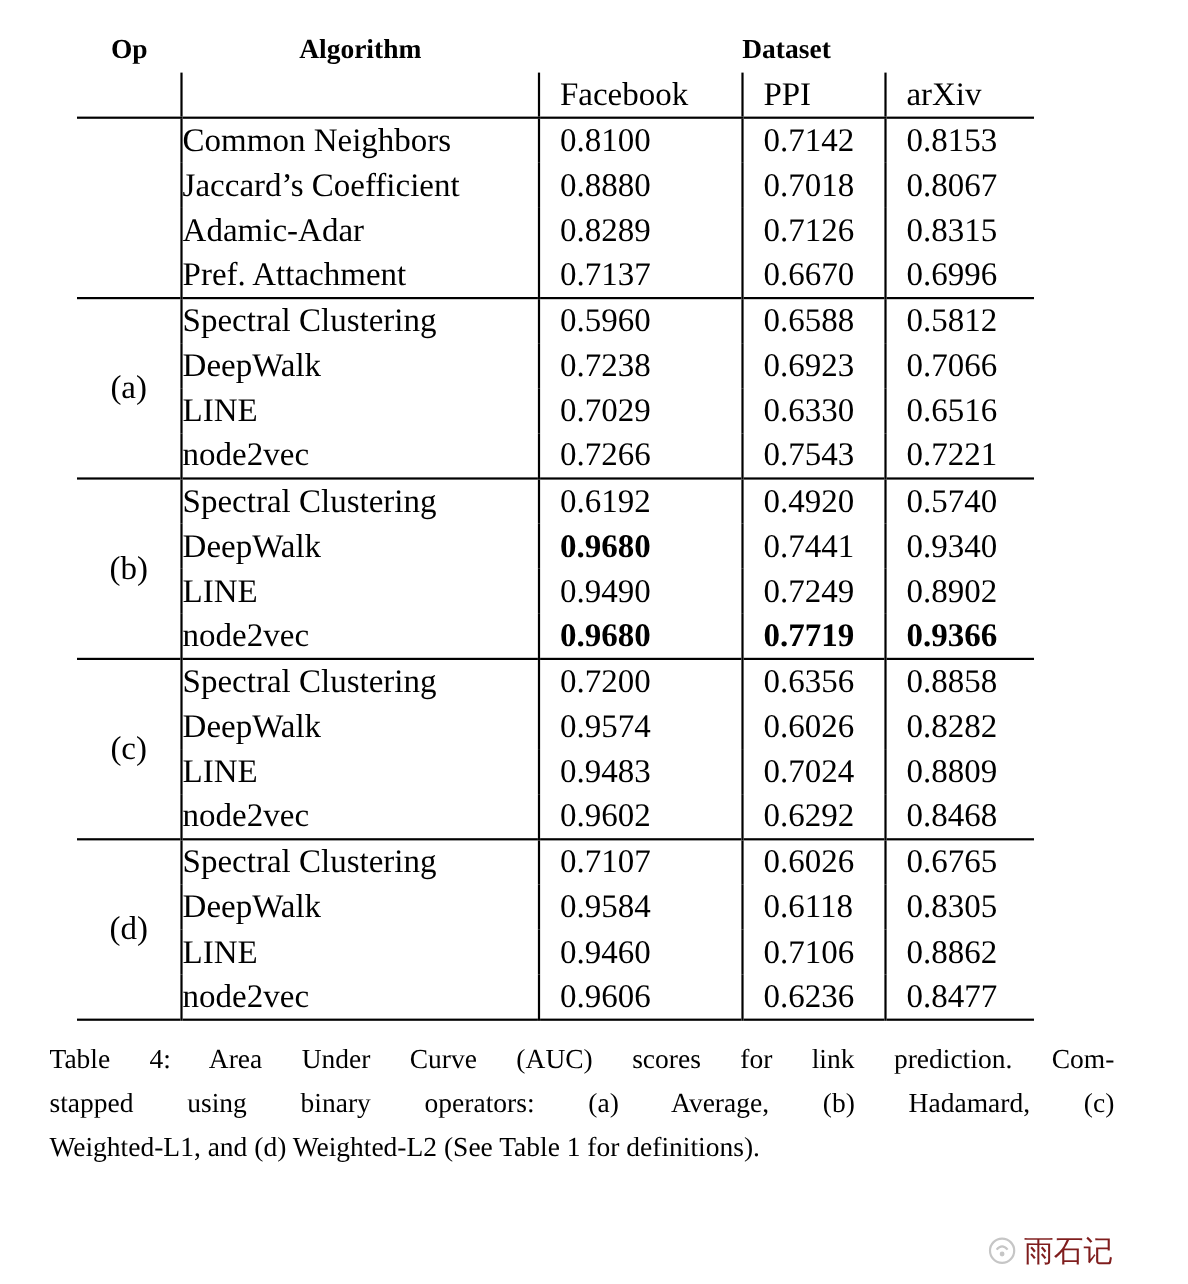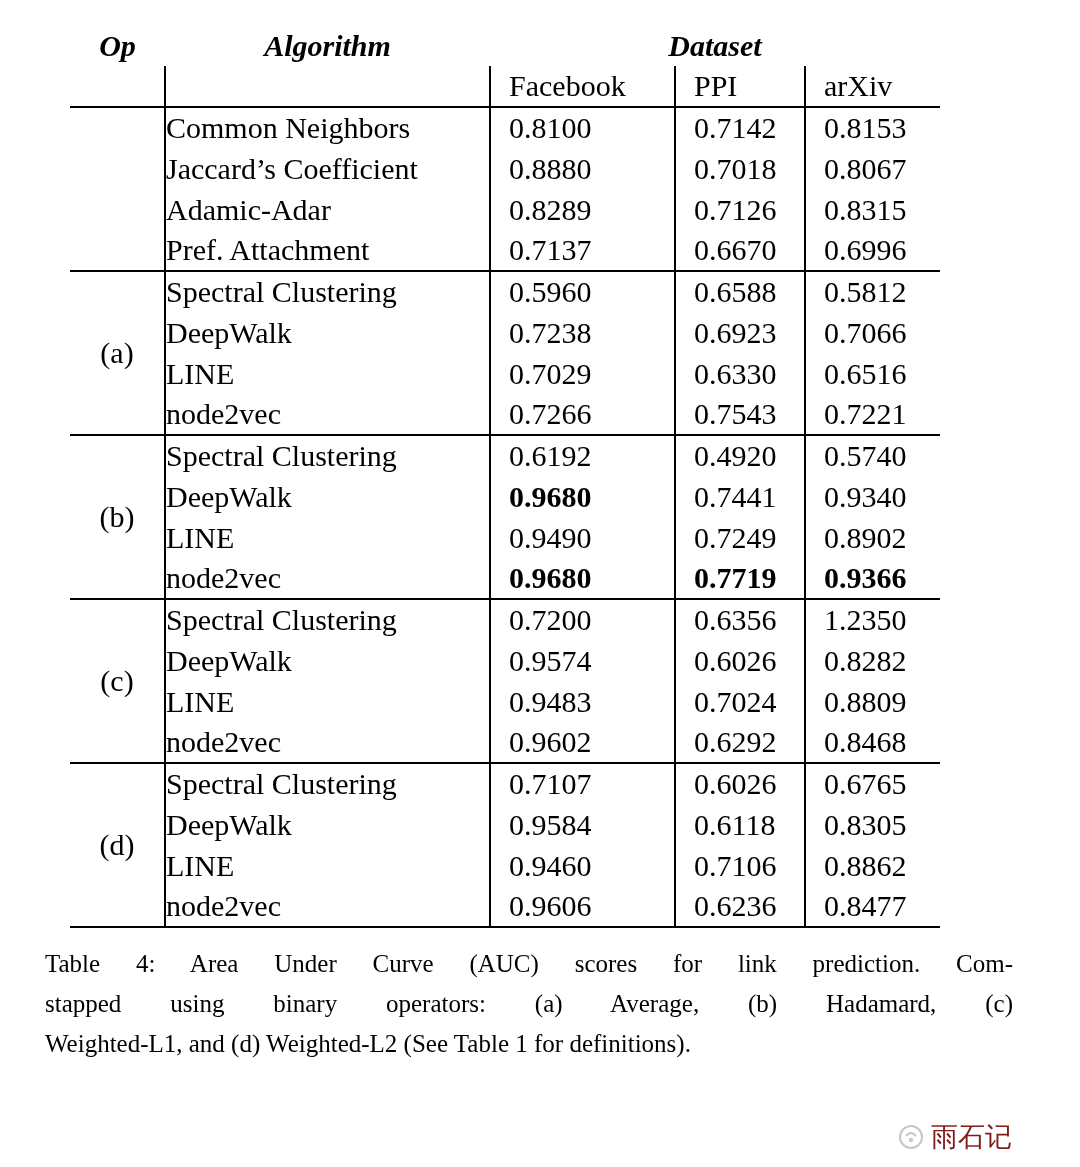--- a/index.html
+++ b/index.html
@@ -22,24 +22,23 @@
   col.c-op  { width: 95px; }
   col.c-alg { width: 325px; }
   col.c-fb  { width: 185px; }
   col.c-ppi { width: 130px; }
   col.c-arx { width: 135px; }
 
   th, td { font-weight: normal; font-size: 30px; height: 41px; }
 
   .header-row-1 th {
     font-weight: bold;
-    font-size: 30px;
+    font-size: 25px;
     text-align: center;
     height: 41px;
-    font-style: italic;
   }
   .header-row-2 th {
     border-bottom: 2.5px solid #000;
     text-align: left;
     height: 41px;
   }
   .vline { border-left: 2.5px solid #000; }
   .group-start td { border-top: 2.5px solid #000; }
 
   td.op-cell, th.op-cell { text-align: center; vertical-align: middle; }
@@ -174,21 +173,21 @@
           <td class="alg-cell vline italic">node2vec</td>
           <td class="data-cell vline bold">0.9680</td>
           <td class="data-cell vline bold">0.7719</td>
           <td class="data-cell vline bold">0.9366</td>
         </tr>
         <tr class="group-start">
           <td class="op-cell" rowspan="4">(c)</td>
           <td class="alg-cell vline">Spectral Clustering</td>
           <td class="data-cell vline">0.7200</td>
           <td class="data-cell vline">0.6356</td>
-          <td class="data-cell vline">1.2350</td>
+          <td class="data-cell vline">0.8858</td>
         </tr>
         <tr>
           <td class="alg-cell vline">DeepWalk</td>
           <td class="data-cell vline">0.9574</td>
           <td class="data-cell vline">0.6026</td>
           <td class="data-cell vline">0.8282</td>
         </tr>
         <tr>
           <td class="alg-cell vline">LINE</td>
           <td class="data-cell vline">0.9483</td>

